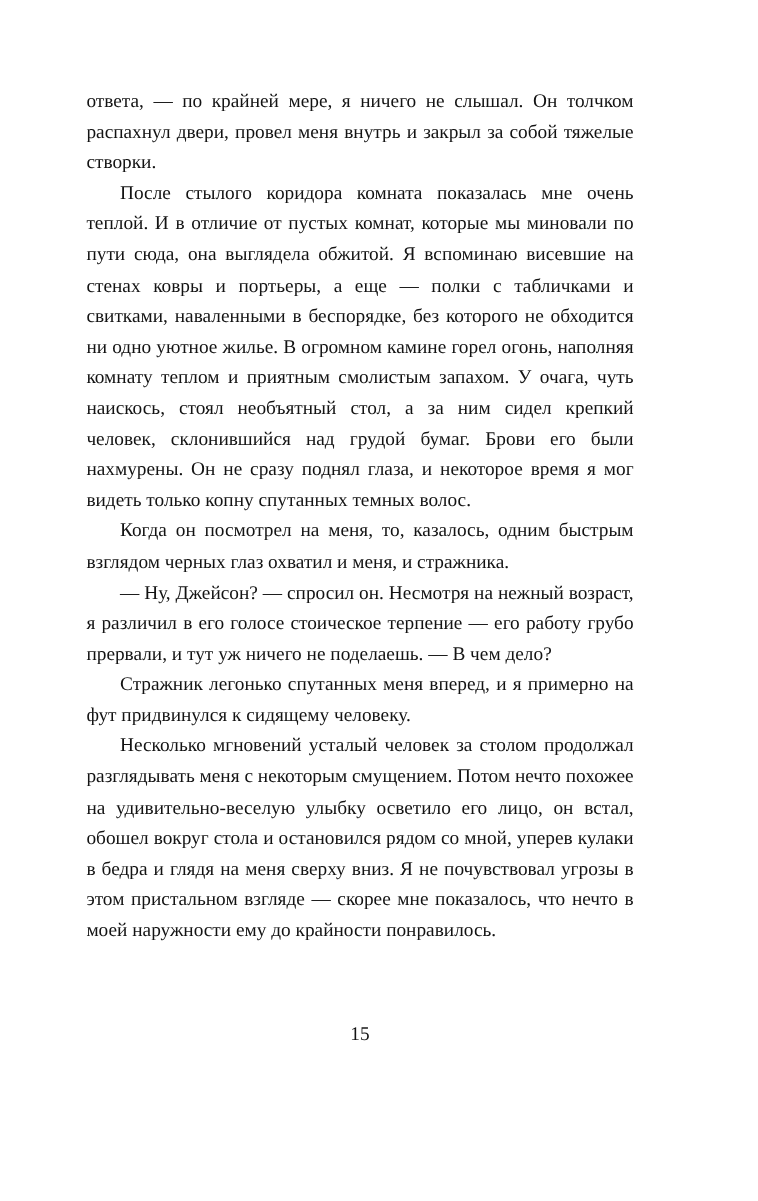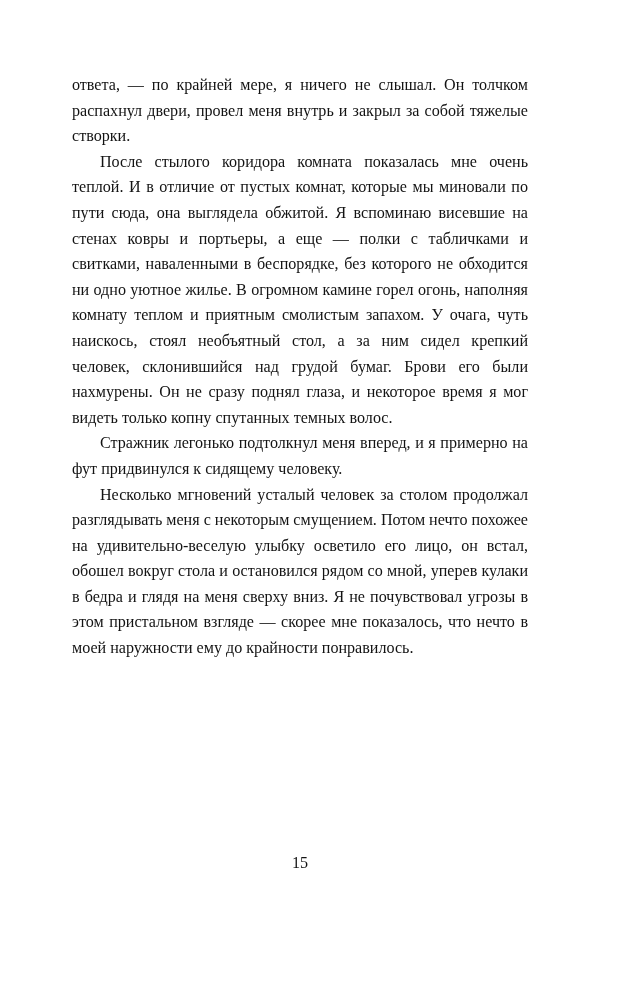--- a/index.html
+++ b/index.html
@@ -45,17 +45,19 @@
     color: #131313;
   }
 </style>
 </head>
 <body>
 
 <div id="page">
   <div id="text-column">
     <p class="para">ответа, — по крайней мере, я ничего не слышал. Он толчком распахнул двери, провел меня внутрь и закрыл за собой тяжелые створки.</p>
     <p class="para indent">После стылого коридора комната показалась мне очень теплой. И в отличие от пустых комнат, которые мы миновали по пути сюда, она выглядела обжитой. Я вспоминаю висевшие на стенах ковры и портьеры, а еще — полки с табличками и свитками, наваленными в беспорядке, без которого не обходится ни одно уютное жилье. В огромном камине горел огонь, наполняя комнату теплом и приятным смолистым запахом. У очага, чуть наискось, стоял необъятный стол, а за ним сидел крепкий человек, склонившийся над грудой бумаг. Брови его были нахмурены. Он не сразу поднял глаза, и некоторое время я мог видеть только копну спутанных темных волос.</p>
-    <p class="para indent">Стражник легонько подтолкнул меня вперед, и я примерно на фут придвинулся к сидящему человеку.</p>
+    <p class="para indent">Когда он посмотрел на меня, то, казалось, одним быстрым взглядом черных глаз охватил и меня, и стражника.</p>
+    <p class="para indent">— Ну, Джейсон? — спросил он. Несмотря на нежный возраст, я различил в его голосе стоическое терпение — его работу грубо прервали, и тут уж ничего не поделаешь. — В чем дело?</p>
+    <p class="para indent">Стражник легонько спутанных меня вперед, и я примерно на фут придвинулся к сидящему человеку.</p>
     <p class="para indent">Несколько мгновений усталый человек за столом продолжал разглядывать меня с некоторым смущением. Потом нечто похожее на удивительно-веселую улыбку осветило его лицо, он встал, обошел вокруг стола и остановился рядом со мной, уперев кулаки в бедра и глядя на меня сверху вниз. Я не почувствовал угрозы в этом пристальном взгляде — скорее мне показалось, что нечто в моей наружности ему до крайности понравилось.</p>
     <div class="page-number">15</div>
   </div>
 </div>
 
 </body></html>

